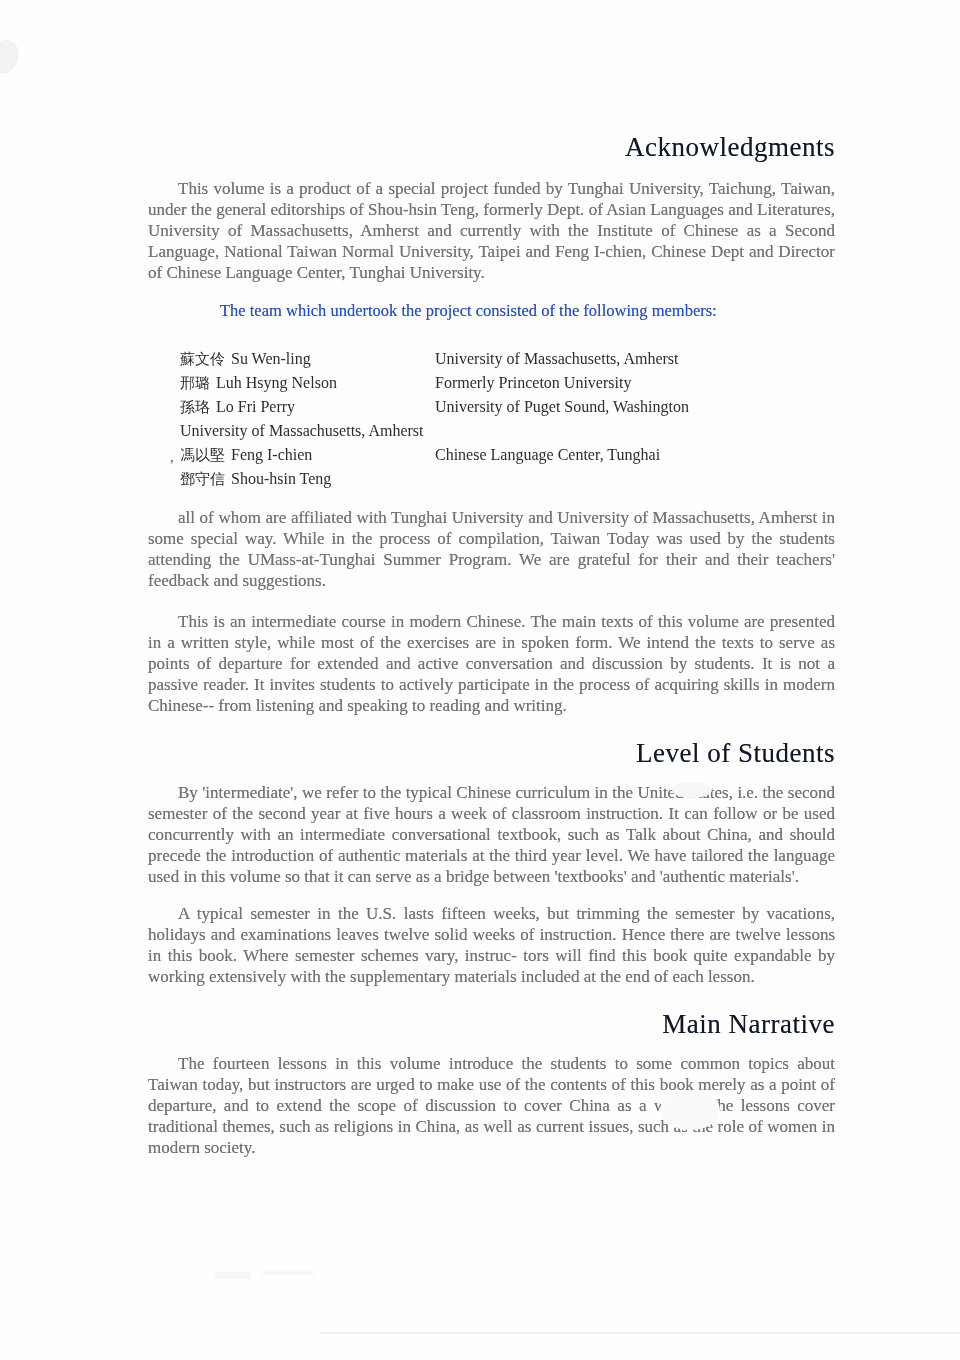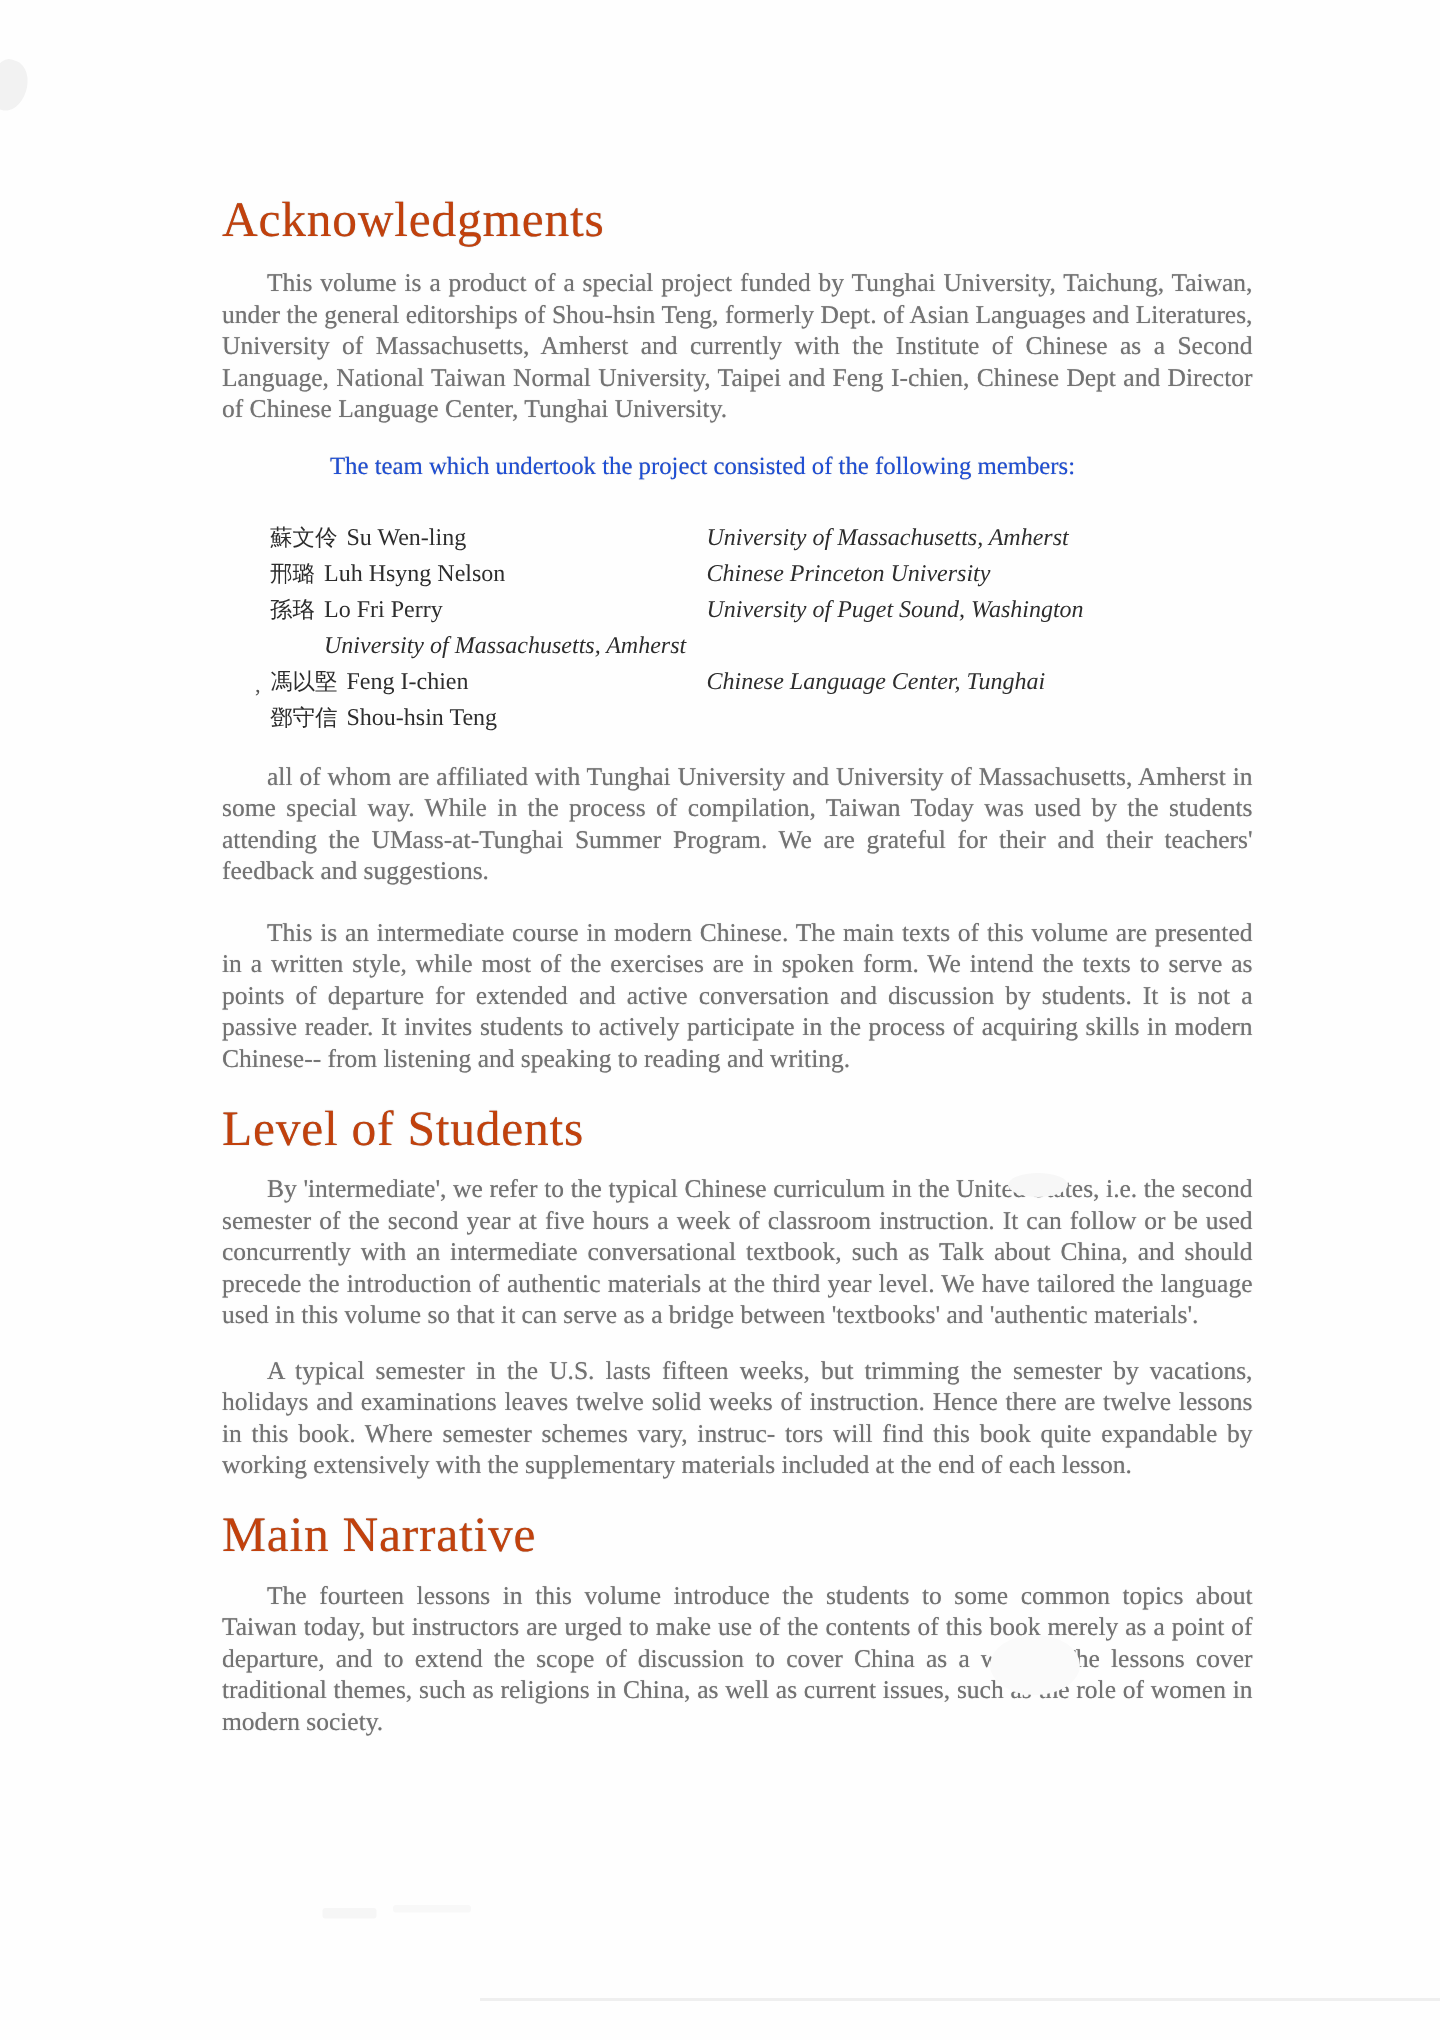--- a/index.html
+++ b/index.html
@@ -16,27 +16,27 @@
     font-family: "Liberation Serif", serif;
     color: #2d2d2d;
   }
   .content {
     position: absolute;
     left: 148px;
     top: 130px;
     width: 687px;
   }
   .section-heading {
-    font-size: 33px;
+    font-size: 27px;
     line-height: 34px;
     font-weight: normal;
-    text-align: left;
+    text-align: right;
     margin: 0;
     letter-spacing: 0.5px;
-    color: #c2410c;
+    color: #0f172a;
     text-shadow: 0 0 0.6px rgba(50,50,50,0.55);
   }
   .heading-ack { margin-bottom: 14px; }
   .heading-mid { margin-top: 20px; margin-bottom: 12px; }
   .para {
     font-size: 17px;
     line-height: 21px;
     text-align: justify;
     text-indent: 30px;
     margin: 0 0 18px 0;
@@ -64,23 +64,21 @@
   }
   .member-name {
     width: 255px;
     white-space: nowrap;
   }
   .member-cn {
     font-size: 15px;
     margin-right: 6px;
   }
   .member-aff {
-    font-style: italic;
     white-space: nowrap;
-    margin-left: 36px;
   }
   .member-prefix {
     position: absolute;
     left: -10px;
     top: 2px;
     font-size: 15px;
     color: #555;
   }
   
   .smudge-topleft {
@@ -155,21 +153,21 @@
 
     <div class="members">
 
       <div class="member-row">
         <span class="member-name"><span class="member-cn">蘇文伶</span><span>Su Wen-ling</span></span>
         <span class="member-aff">University of Massachusetts, Amherst</span>
       </div>
 
       <div class="member-row">
         <span class="member-name"><span class="member-cn">邢璐</span><span>Luh Hsyng Nelson</span></span>
-        <span class="member-aff">Chinese Princeton University</span>
+        <span class="member-aff">Formerly Princeton University</span>
       </div>
 
       <div class="member-row">
         <span class="member-name"><span class="member-cn">孫珞</span><span>Lo Fri Perry</span></span>
         <span class="member-aff">University of Puget Sound, Washington</span>
       </div>
 
       <div class="member-row">
         <span class="member-aff">University of Massachusetts, Amherst</span>
       </div>

